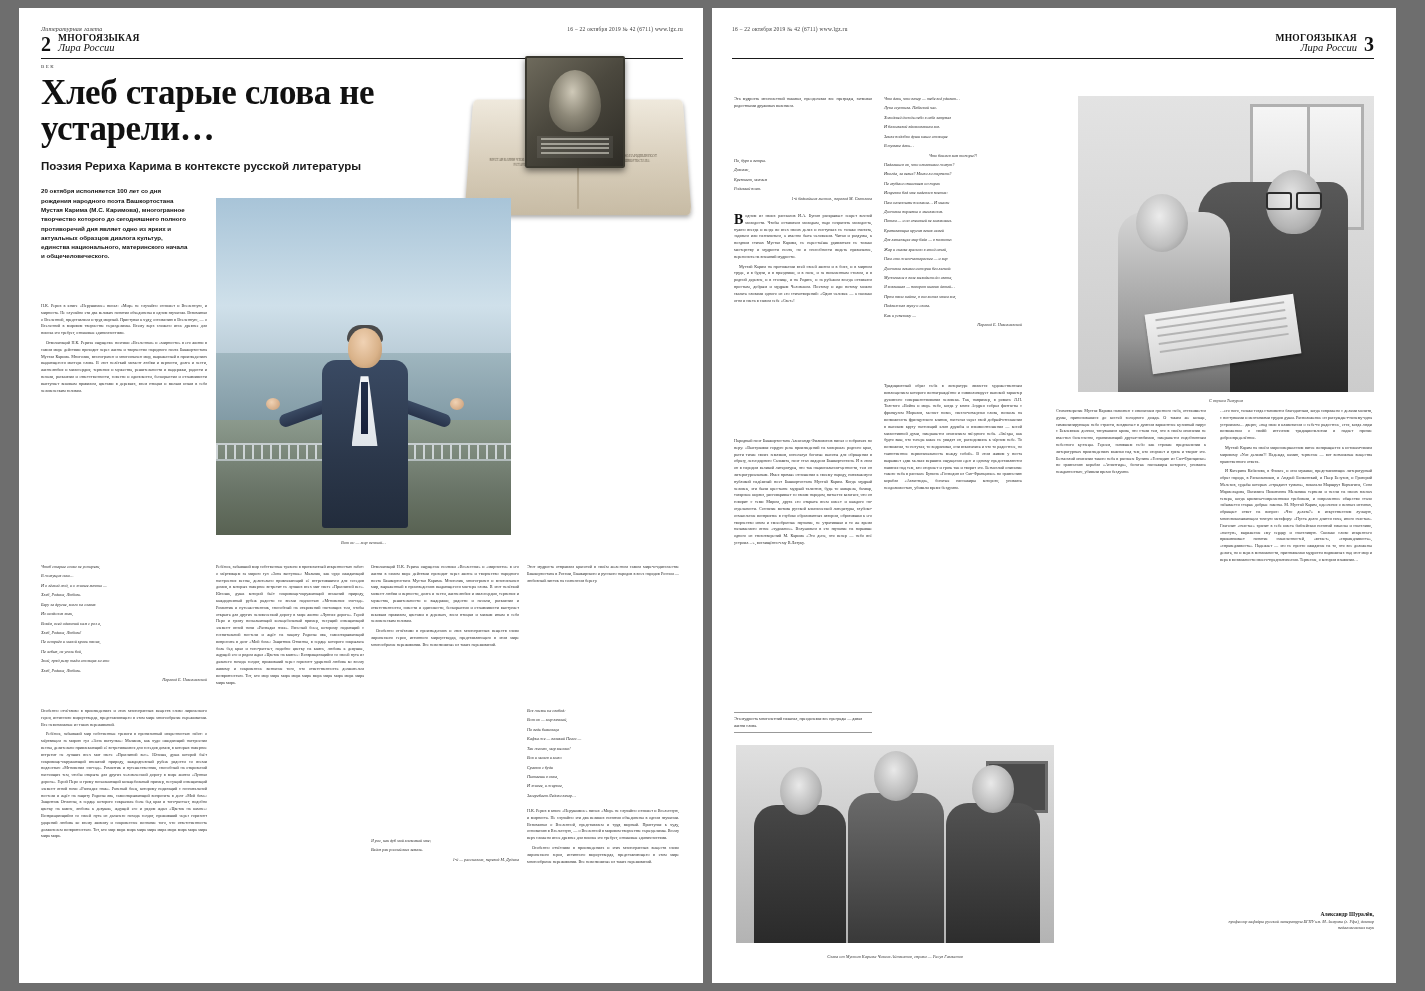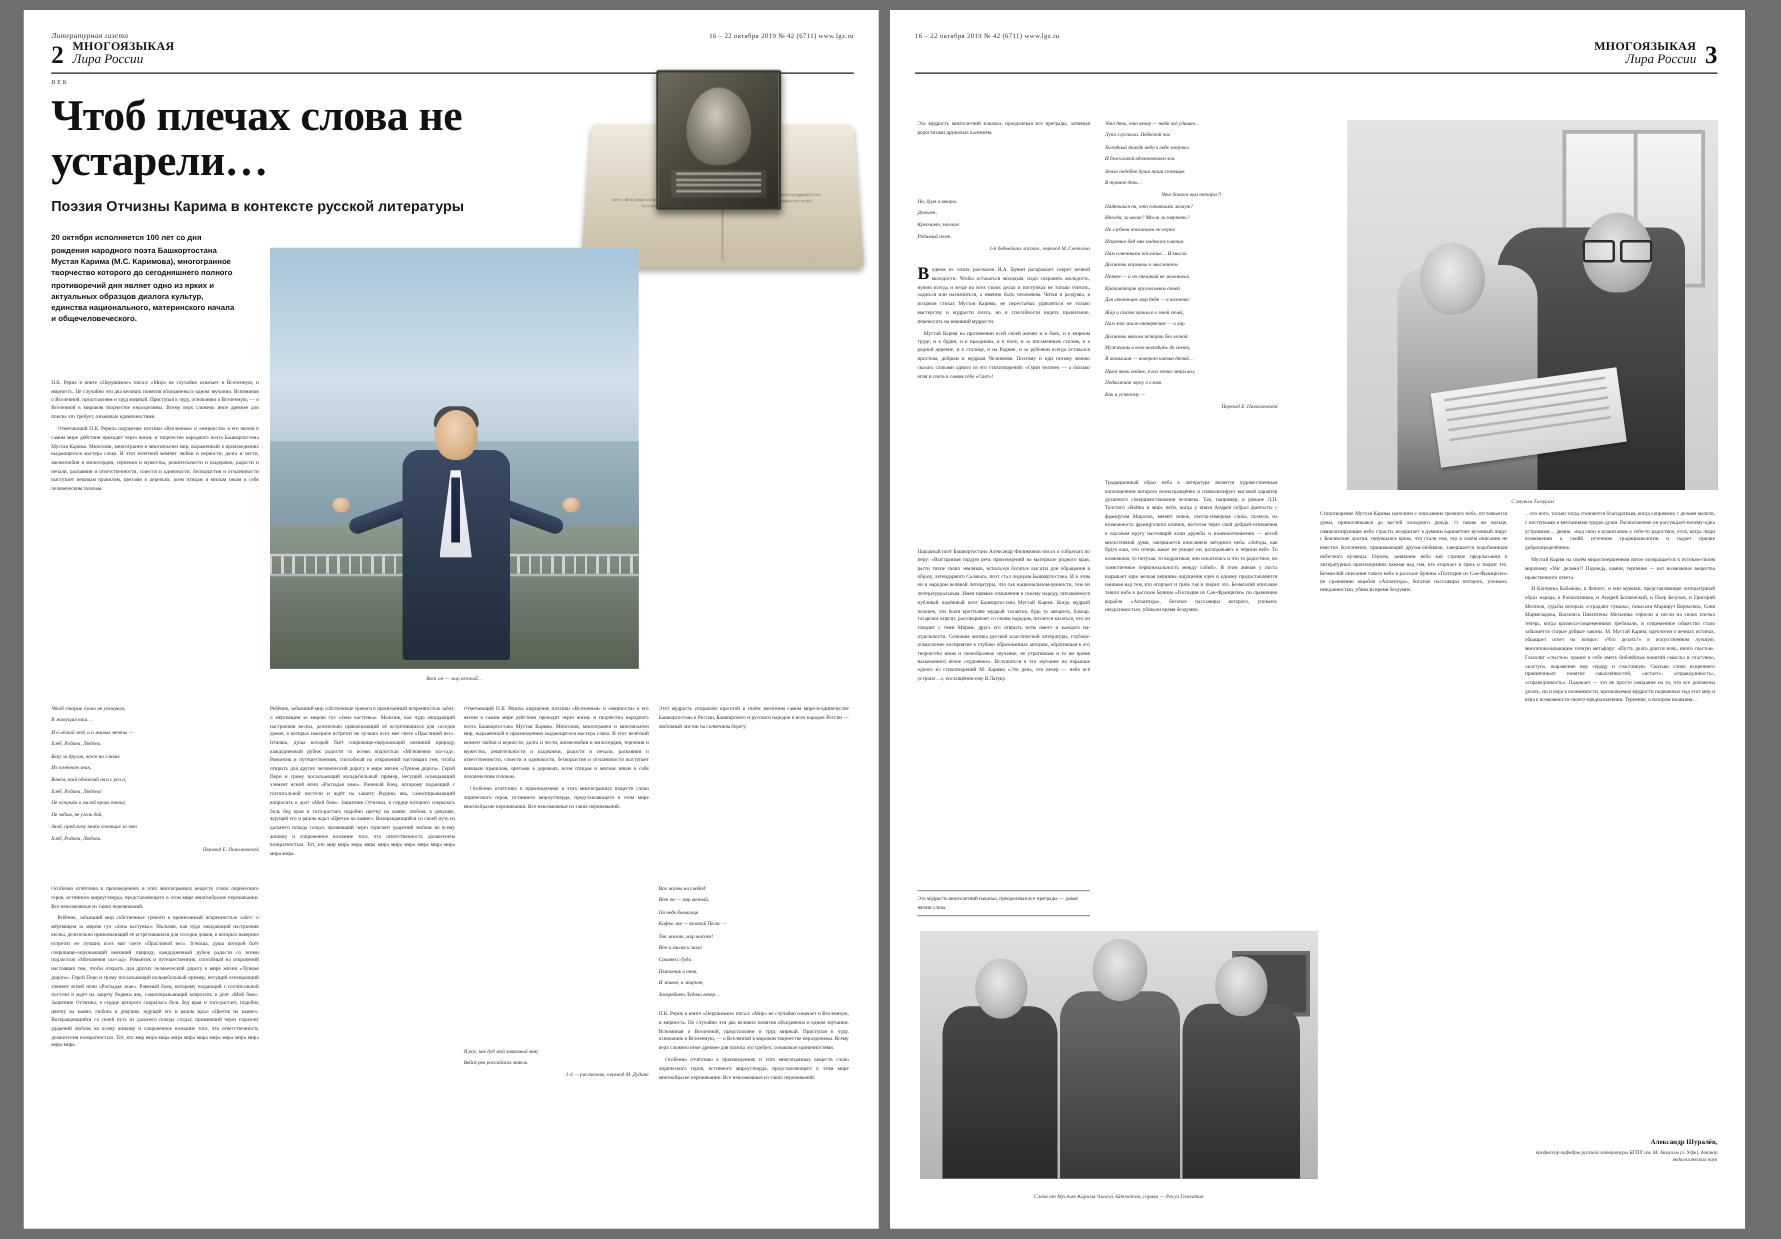--- a/index.html
+++ b/index.html
@@ -383,22 +383,22 @@
     <div class="masthead-row">
       <div class="folio">2</div>
       <div class="logo">
         <div class="l1">МНОГОЯЗЫКАЯ</div>
         <div class="l2">Лира России</div>
       </div>
     </div>
 
     <div class="rubric">ВЕК</div>
 
-    <div class="headline">Чтоб плечах слова не устарели…</div>
-    <div class="subhead">Поэзия Отчизны Карима в контексте русской литературы</div>
+    <div class="headline">Хлеб старые слова не устарели…</div>
+    <div class="subhead">Поэзия Рериха Карима в контексте русской литературы</div>
     <div class="lead">20 октября исполняется 100 лет со дня рождения народного поэта Башкортостана Мустая Карима (М.С. Каримова), многогранное творчество которого до сегодняшнего полного противоречий дня являет одно из ярких и актуальных образцов диалога культур, единства национального, материнского начала и общечеловеческого.</div>
 
     <div class="book-wrap">
       <div class="book">
         <div class="pagelines"></div>
         <div class="bookquote">МУСТАЙ КАРИМ ЧТОБ СТАРЫЕ СЛОВА НЕ УСТАРЕЛИ</div>
         <div class="bookquote2">1919 · 2005 НАРОДНЫЙ ПОЭТ БАШКОРТОСТАНА</div>
       </div>
       <div class="plaque">
         <div class="bust"></div>

